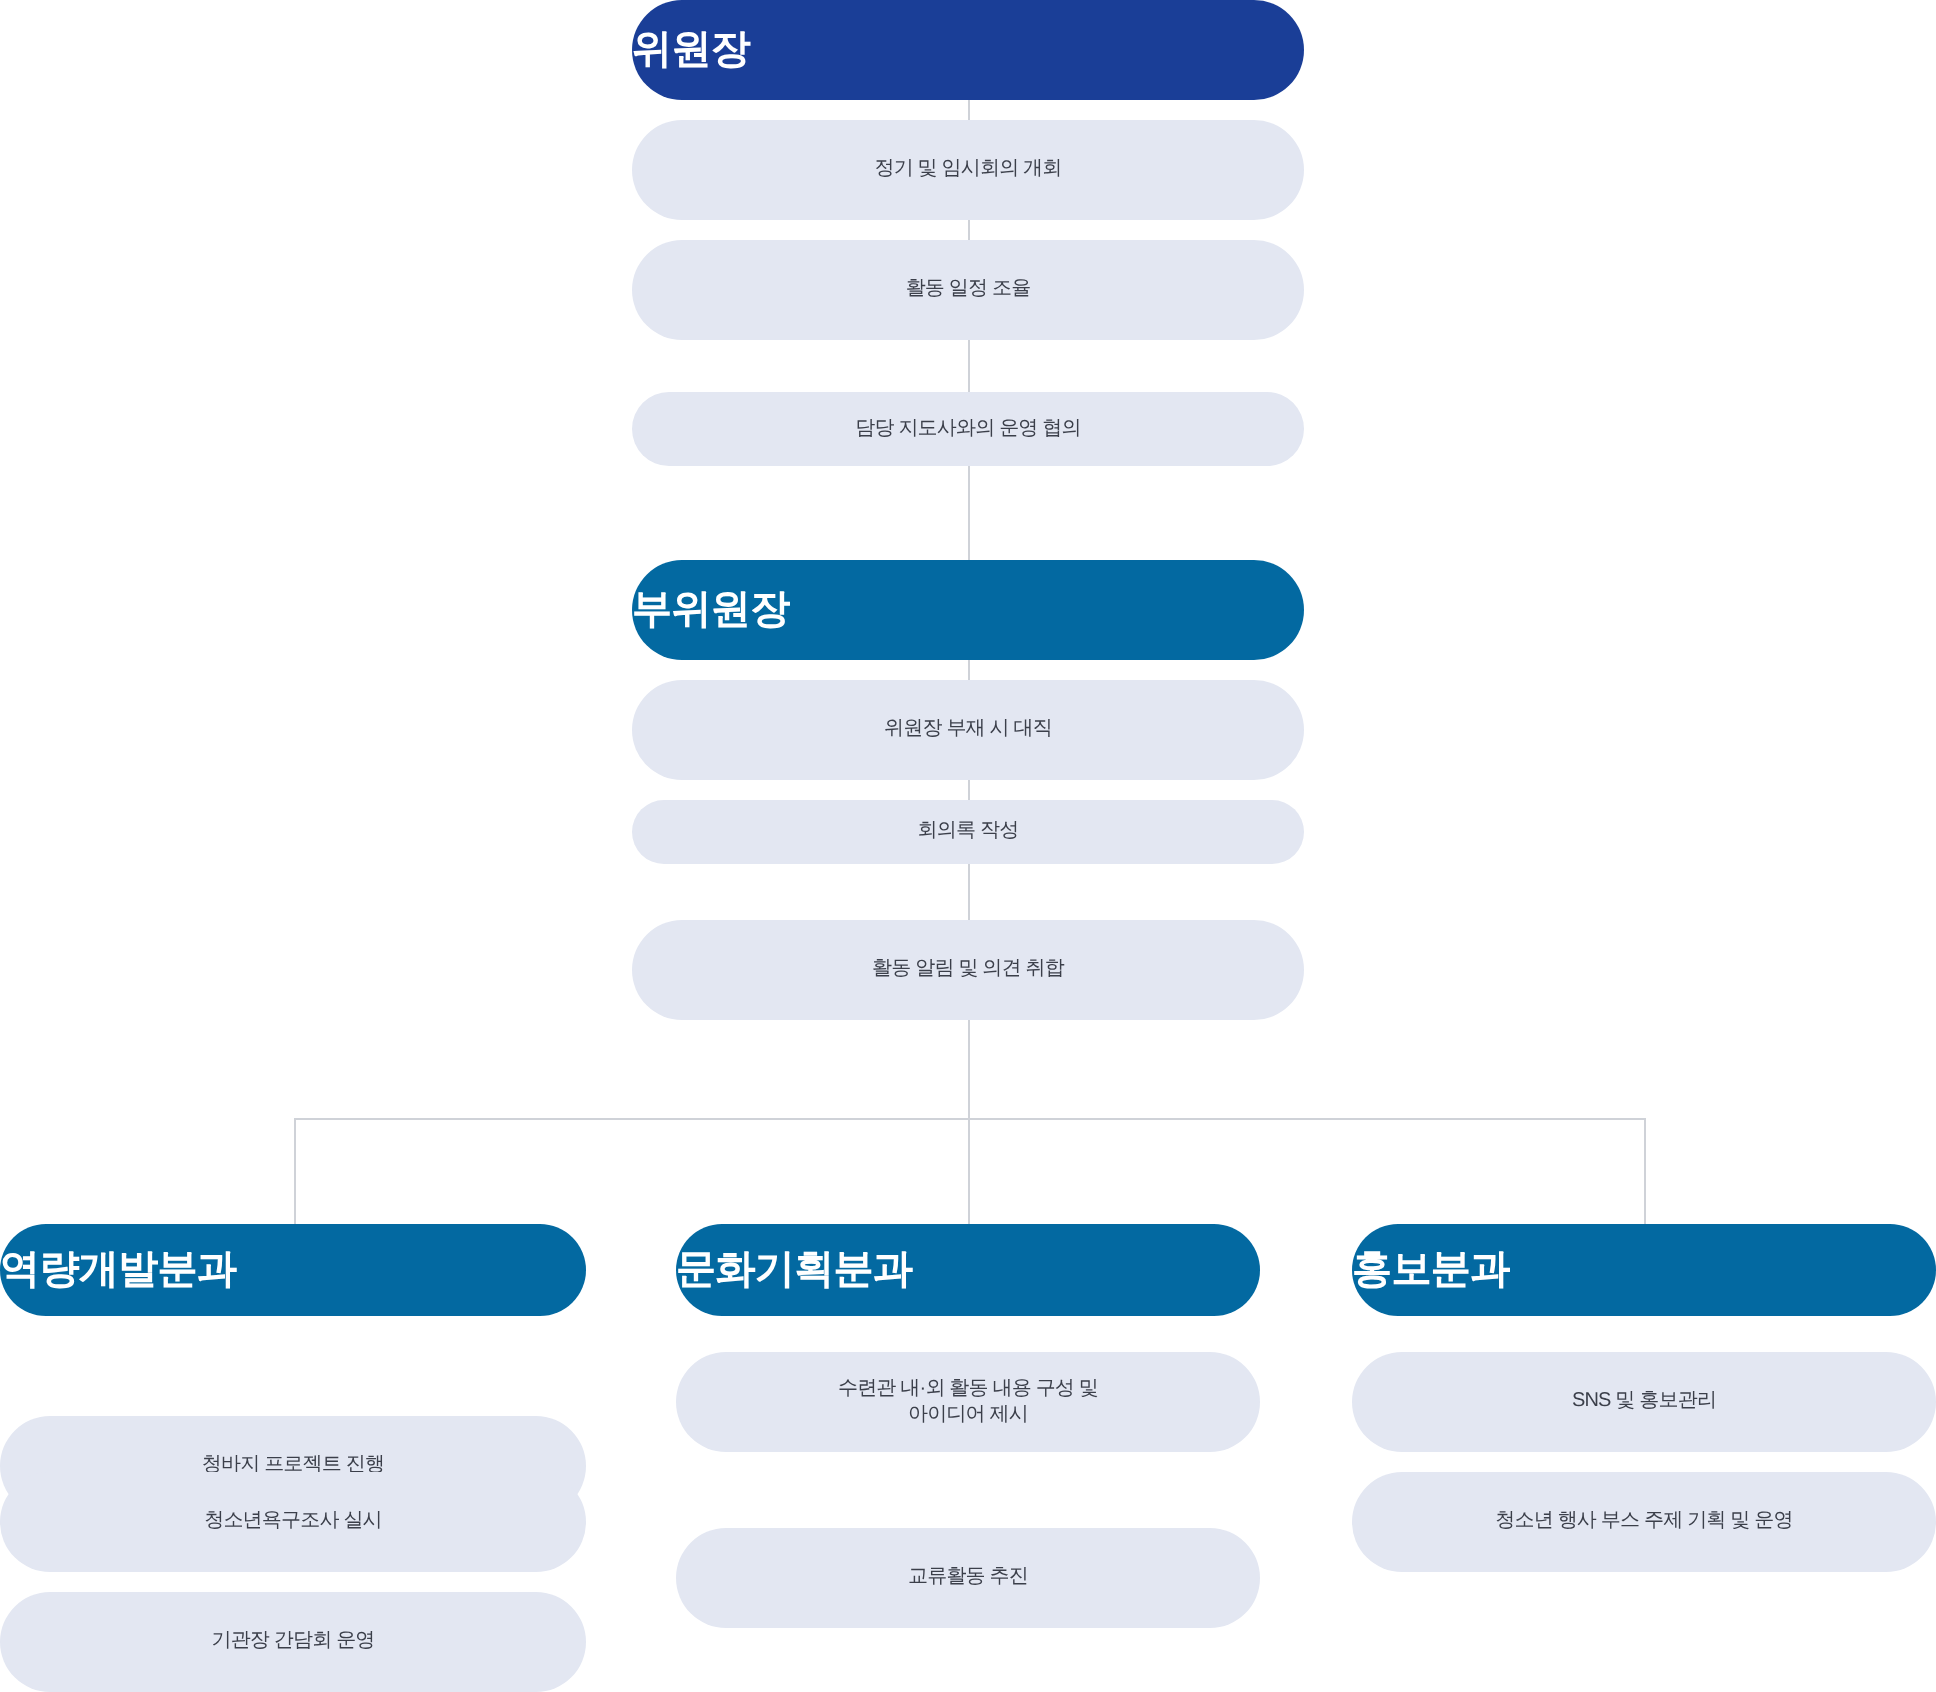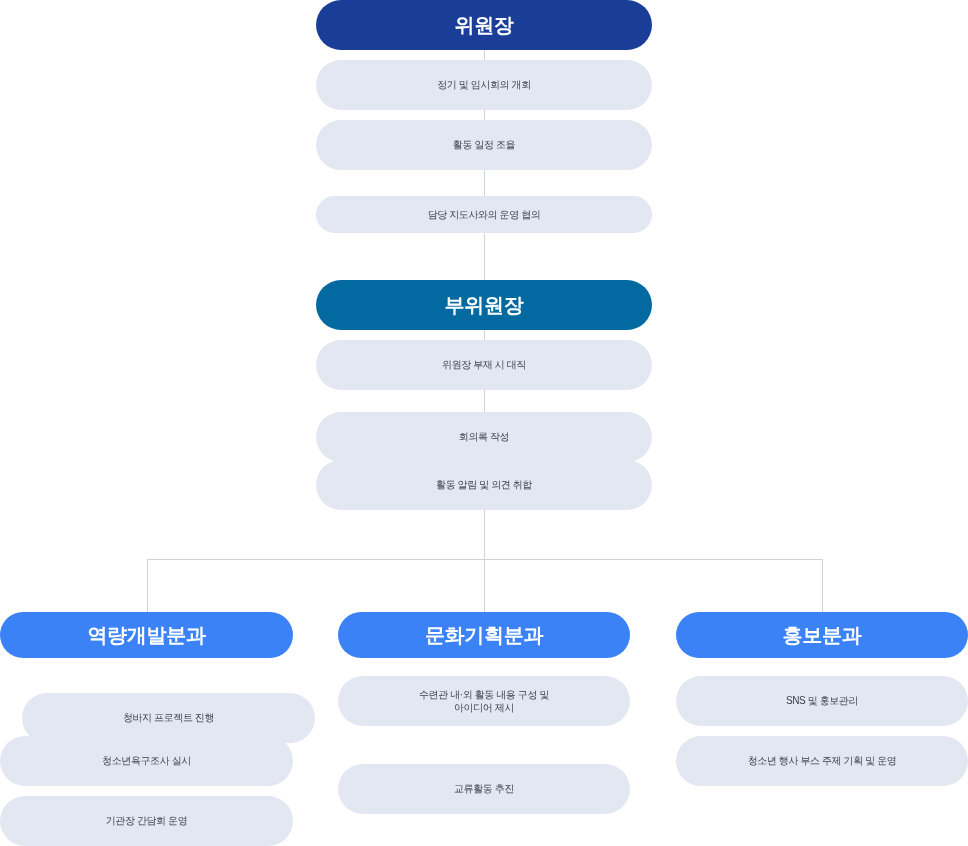--- a/index.html
+++ b/index.html
@@ -32,35 +32,35 @@
     height: 1px;
     background: #cfd2d8;
   }
 
   
   .node {
     position: absolute;
     box-sizing: border-box;
     display: flex;
     align-items: center;
-    justify-content: center;
+    justify-content: flex-start;
     text-align: center;
     border-radius: 999px;
     line-height: 1.32;
   }
 
   .node-head {
     color: #ffffff;
     font-size: 20px;
     font-weight: 700;
     letter-spacing: -0.3px;
   }
   .node-head.level-top    { background: #1a3e97; }
   .node-head.level-deputy { background: #0369a1; }
-  .node-head.level-team   { background: #3b82f6; }
+  .node-head.level-team   { background: #0369a1; }
 
   .node-item {
     background: #e3e7f2;
     color: #3b3f4a;
     font-size: 10px;
     font-weight: 400;
     letter-spacing: -0.4px;
     padding: 4px 14px;
   }
 
@@ -106,33 +106,33 @@
   </div>
 
   <div class="node node-head level-deputy col-center" style="top:280px; height:50px;">
     <span class="txt">부위원장</span>
   </div>
 
   <div class="node node-item col-center" style="top:340px; height:50px;">
     <span class="txt">위원장 부재 시 대직</span>
   </div>
 
-  <div class="node node-item col-center" style="top:412px; height:50px;">
+  <div class="node node-item col-center" style="top:400px; height:32px;">
     <span class="txt">회의록 작성</span>
   </div>
 
   <div class="node node-item col-center" style="top:460px; height:50px;">
     <span class="txt">활동 알림 및 의견 취합</span>
   </div>
 
   <div class="node node-head level-team col-a" style="top:612px; height:46px;">
     <span class="txt">역량개발분과</span>
   </div>
 
-  <div class="node node-item col-a" style="top:693px; height:50px;margin-left:22px;">
+  <div class="node node-item col-a" style="top:708px; height:50px;">
     <span class="txt">청바지 프로젝트 진행</span>
   </div>
 
   <div class="node node-item col-a" style="top:736px; height:50px;">
     <span class="txt">청소년욕구조사 실시</span>
   </div>
 
   <div class="node node-item col-a" style="top:796px; height:50px;">
     <span class="txt">기관장 간담회 운영</span>
   </div>

